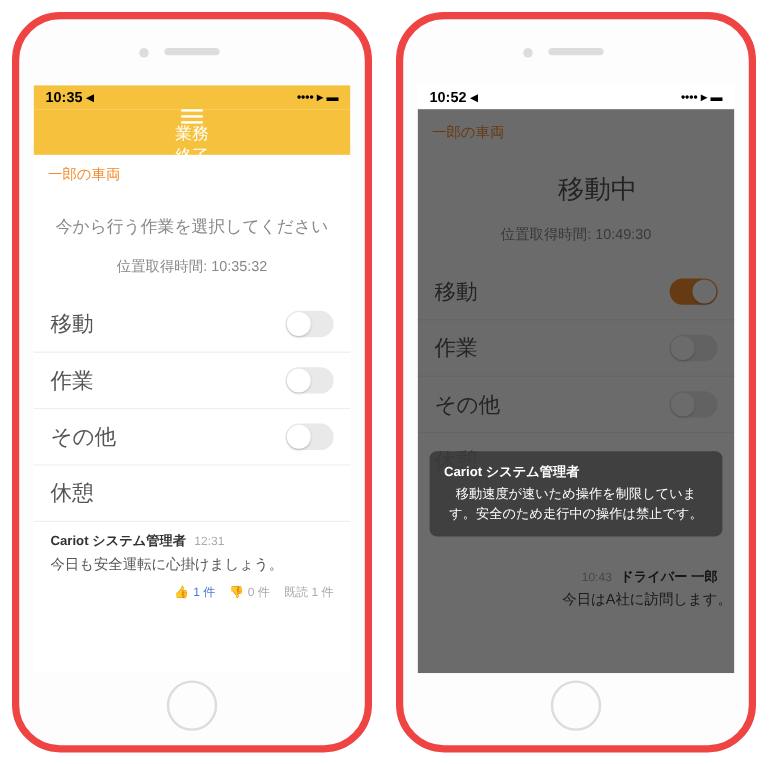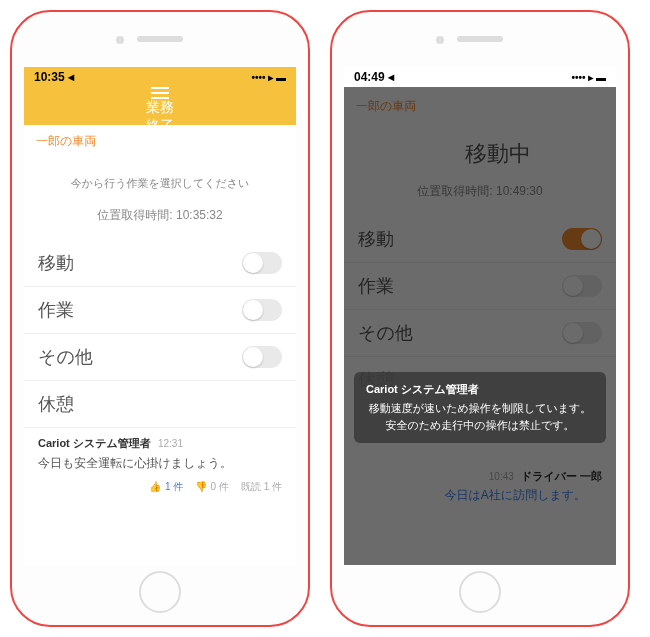--- a/index.html
+++ b/index.html
@@ -6,21 +6,21 @@
     body {
       font-family: -apple-system, "Hiragino Sans", sans-serif;
       background: #fff;
       display: flex;
       gap: 20px;
       padding: 10px;
     }
     .phone {
       width: 300px;
       height: 617px;
-      border: 2px solid #ef4444;
+      border: 6px solid #ef4444;
       border-radius: 40px;
       padding: 55px 12px 60px 12px;
       position: relative;
       background: #fdfdfd;
     }
     .speaker {
       position: absolute;
       top: 24px; left: 50%; transform: translateX(-50%);
       width: 46px; height: 6px;
       background: #ddd; border-radius: 4px;
@@ -77,21 +77,21 @@
       font-size: 12px;
     }
     .crumb {
       color: #f28b2d;
       font-size: 12px;
       padding: 8px 12px;
     }
     .instruction {
       text-align: center;
       color: #888;
-      font-size: 11px;
+      font-size: 14px;
       padding: 18px 0 8px 0;
     }
     .big-title {
       text-align: center;
       font-size: 22px;
       color: #555;
       padding: 14px 0 6px 0;
       margin-left: 36px;
     }
     .time-label {
@@ -144,24 +144,24 @@
     .msg-right {
       padding: 6px 14px 2px 14px;
       text-align: right;
       font-size: 11px;
       color: #555;
       margin-left: 40px;
     }
     .msg-right .time { color: #aaa; font-size: 10px; margin-right: 4px; }
     .msg-right .sender { font-weight: 700; color: #333; }
     .msg-right-body {
-      padding: 1px 30px 8px 14px;
+      padding: 1px 2px 8px 14px;
       text-align: right;
       font-size: 12px;
-      color: #3b82f6;
+      color: #404040;
     }
     .overlay {
       position: absolute;
       left: 0; right: 0; top: 20px; bottom: 0;
       background: rgba(0,0,0,0.58);
       pointer-events: none;
     }
     .toast {
       position: absolute;
       left: 10px; right: 10px;
@@ -235,21 +235,21 @@
     </div>
   </div>
   <div class="home-btn"></div>
 </div>
 
 <div class="phone">
   <div class="speaker"></div>
   <div class="camera"></div>
   <div class="screen">
     <div class="status-bar status-white">
-      <span><span>04:49</span> ◂</span>
+      <span><span>10:52</span> ◂</span>
       <span class="status-icons">•••• ▸ ▬</span>
     </div>
     <div class="nav-title-alt">
       <span>一郎の車両</span>
     </div>
     <div class="big-title">移動中</div>
     <div class="time-label">位置取得時間: 10:49:30</div>
 
     <div class="row">
       <span>移動</span>

